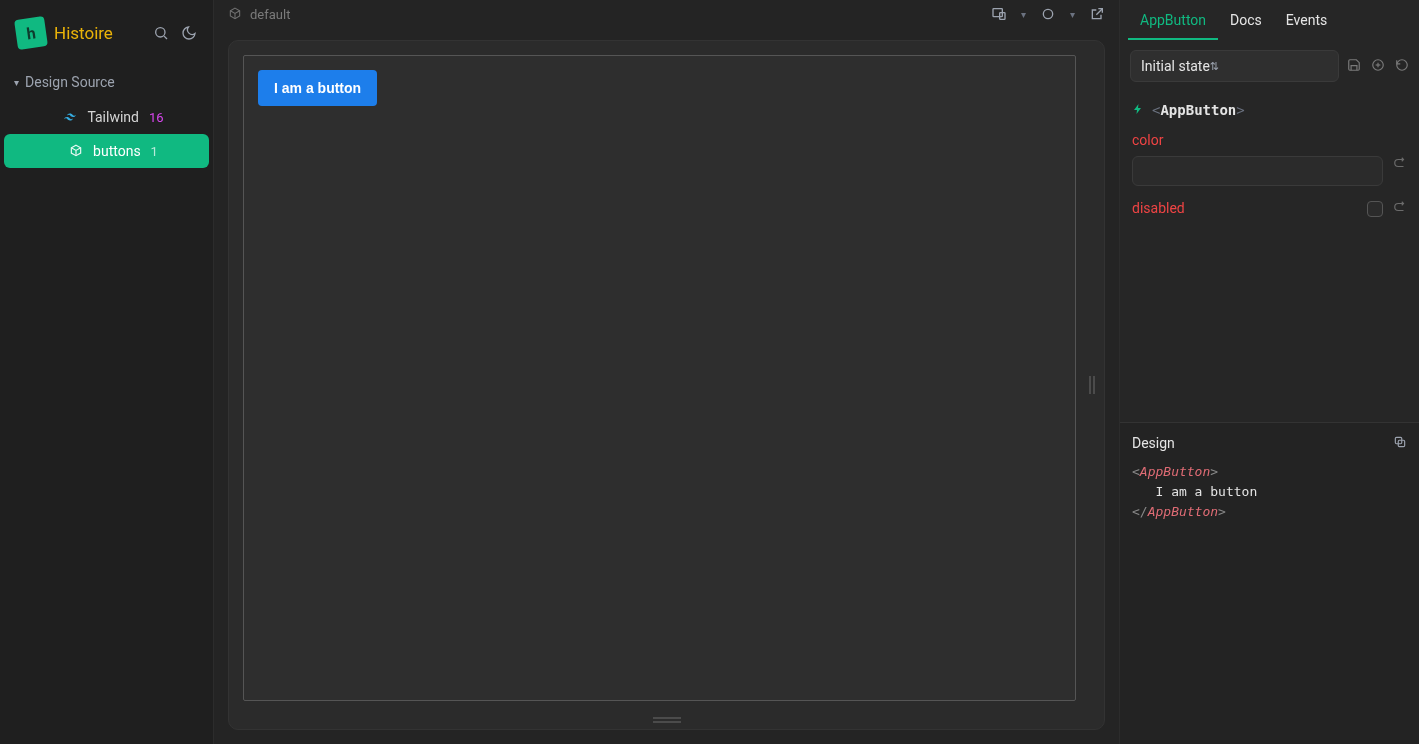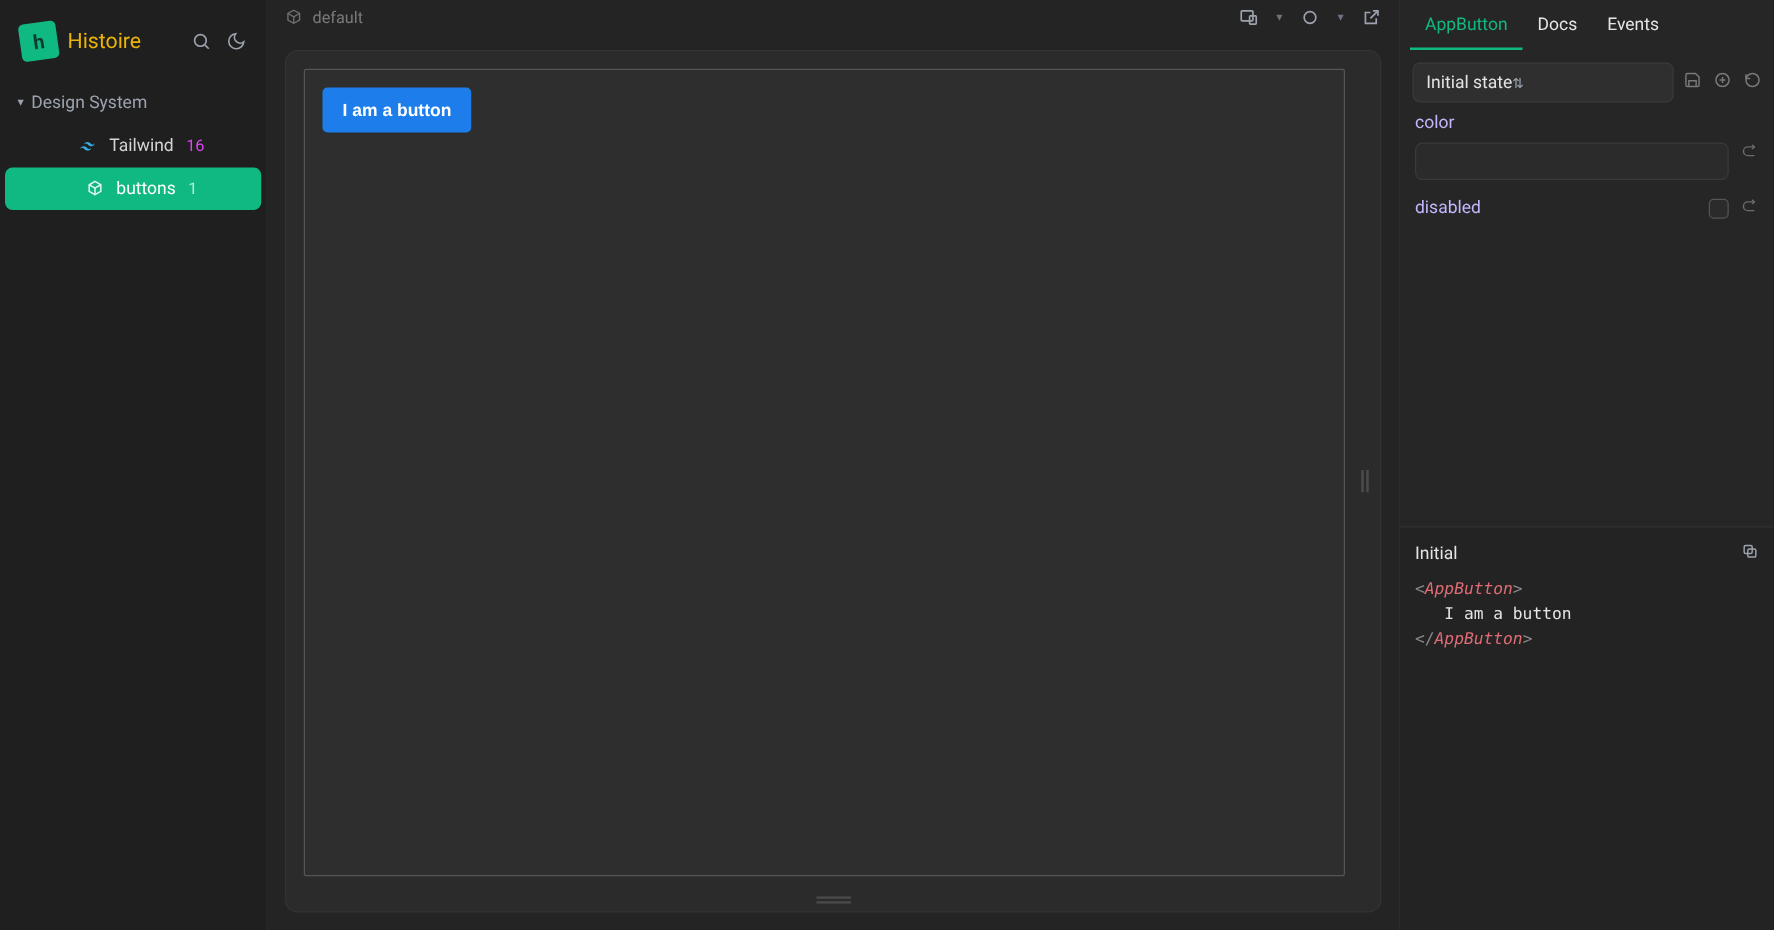--- a/index.html
+++ b/index.html
@@ -178,21 +178,21 @@
   .component-tag-row {
     padding: 12px 12px 14px 12px;
     display: flex; align-items: center; gap: 8px;
     font-family: ui-monospace, Menlo, monospace;
   }
   .bolt-icon { color: #10b981; font-size: 12px; }
   .angle { color: #6b7280; }
   .comp { color: #e4e4e4; font-weight: 600; }
 
   .control-row { padding: 0 12px 14px 12px; }
-  .control-label { color: #c4b5fd; font-size: 14px; margin-bottom: 8px; display:block;}
+  .control-label { color: #ef4444; font-size: 14px; margin-bottom: 8px; display:block;}
   .control-line { display: flex; align-items: flex-start; gap: 10px; }
   .text-input {
     flex: 1;
     height: 30px;
     background: #2b2b2b;
     border: 1px solid #3a3a3a;
     border-radius: 6px;
     color: #e4e4e4;
     padding: 0 8px;
     font-size: 14px;
@@ -253,21 +253,21 @@
         <span class="icon-btn-sm">
           <svg viewBox="0 0 24 24" width="16" height="16" fill="none" stroke="currentColor" stroke-width="2">
               <path d="M21 12.8A9 9 0 1111.2 3 7 7 0 0021 12.8z"></path>
             </svg>
         </span>
       </div>
     </div>
 
     <div class="group-header">
       <span class="chevron">▾</span>
-      <span>Design System</span>
+      <span>Design Source</span>
     </div>
 
     <div class="tree-item">
       <span class="item-icon">
         <svg viewBox="0 0 24 24" width="14" height="14" fill="#38bdf8">
             <path d="M12 6c-3 0-4.5 1.5-5 4 1-1.5 2.2-2 3.5-1.7 1 .2 1.5.9 2.2 1.6.9.9 2 2.1 4.3 2.1 3 0 4.5-1.5 5-4-1 1.5-2.2 2-3.5 1.7-1-.2-1.5-.9-2.2-1.6C15.4 7.2 14.3 6 12 6zM7 12c-3 0-4.5 1.5-5 4 1-1.5 2.2-2 3.5-1.7 1 .2 1.5.9 2.2 1.6.9.9 2 2.1 4.3 2.1 3 0 4.5-1.5 5-4-1 1.5-2.2 2-3.5 1.7-1-.2-1.5-.9-2.2-1.6C10.4 13.2 9.3 12 7 12z"></path>
           </svg>
       </span>
       <span>Tailwind</span>
       <span class="count">16</span>
@@ -369,20 +369,30 @@
         </span>
         <span>
           <svg viewBox="0 0 24 24" width="14" height="14" fill="none" stroke="currentColor" stroke-width="2">
               <path d="M3 12a9 9 0 109-9 9 9 0 00-9 9z"></path>
               <polyline points="3 4 3 10 9 10"></polyline>
             </svg>
         </span>
       </div>
     </div>
 
+    <div class="component-tag-row">
+      <span class="bolt-icon">
+        <svg viewBox="0 0 24 24" width="12" height="12" fill="#10b981">
+            <path d="M13 2 4 14h6l-1 8 9-12h-6l1-8z"></path>
+          </svg>
+      </span>
+      <span>
+        <span class="angle">&lt;</span><span class="comp">AppButton</span><span class="angle">&gt;</span>
+      </span>
+    </div>
 
     <div class="controls-body">
       <div class="control-row">
         <label class="control-label">color</label>
         <div class="control-line">
           <input class="text-input" value="" style="">
           <span class="reset-icon">
             <svg viewBox="0 0 24 24" width="14" height="14" fill="none" stroke="currentColor" stroke-width="2">
                 <path d="M18 6H9a6 6 0 100 12h9"></path>
                 <polyline points="15 3 18 6 15 9"></polyline>
@@ -402,21 +412,21 @@
                   <polyline points="15 3 18 6 15 9"></polyline>
                 </svg>
             </span>
           </div>
         </div>
       </div>
     </div>
 
     <div class="source-section">
       <div class="source-header">
-        <span>Initial</span>
+        <span>Design</span>
         <span class="copy-icon">
           <svg viewBox="0 0 24 24" width="14" height="14" fill="none" stroke="currentColor" stroke-width="2">
               <rect x="9" y="9" width="11" height="11" rx="2"></rect>
               <rect x="4" y="4" width="11" height="11" rx="2"></rect>
             </svg>
         </span>
       </div>
       <pre class="code"><span class="tok-punct">&lt;</span><span class="tok-tag">AppButton</span><span class="tok-punct">&gt;</span>
    <span>I am a button</span>
 <span class="tok-punct">&lt;/</span><span class="tok-tag">AppButton</span><span class="tok-punct">&gt;</span></pre>

